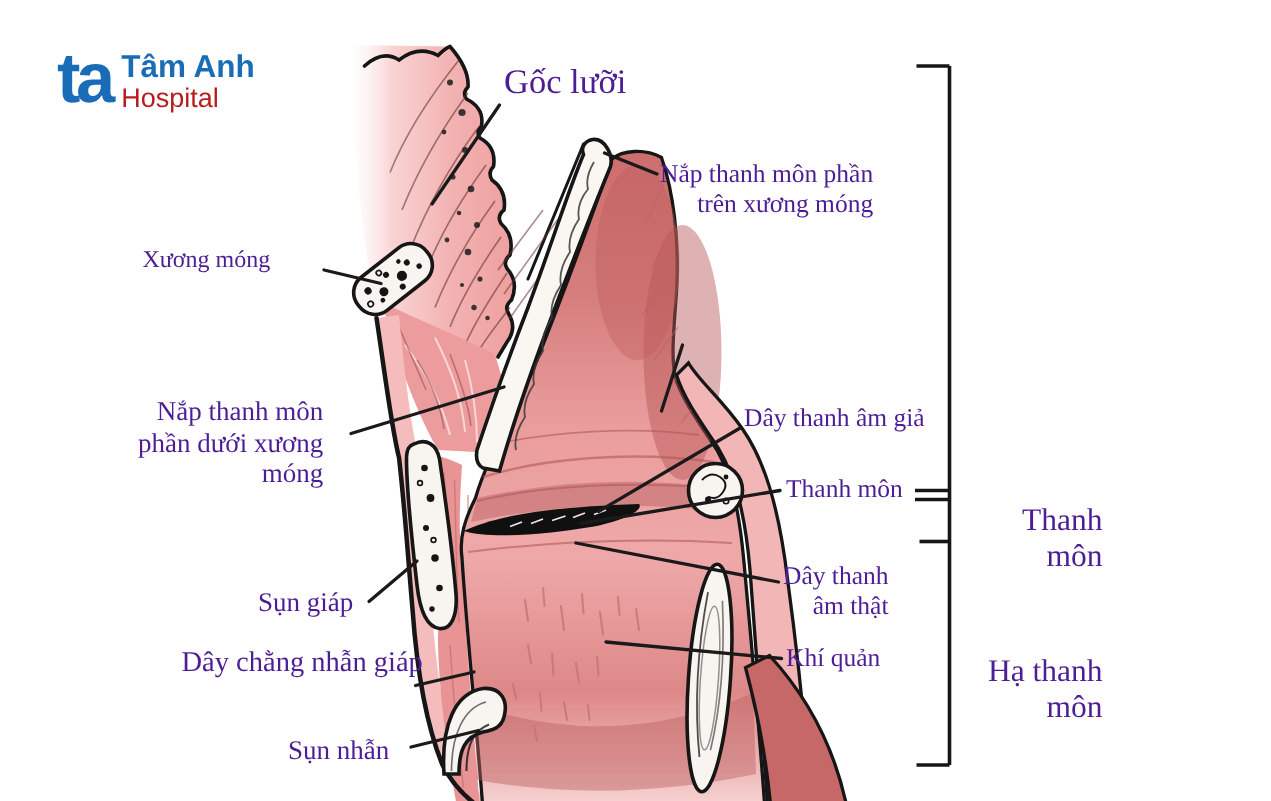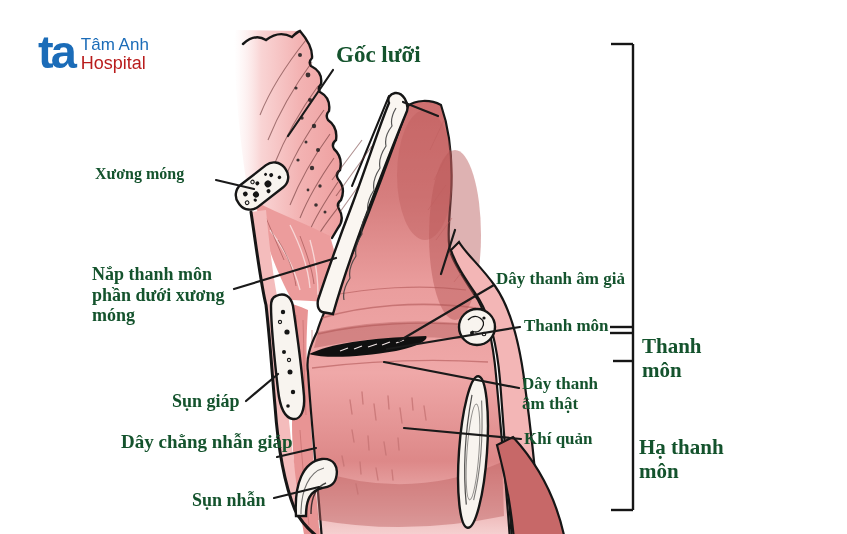--- a/index.html
+++ b/index.html
@@ -6,25 +6,25 @@
   .stage{position:relative;width:735px;height:534px;background:#ffffff;overflow:hidden;
          font-family:"Liberation Serif","DejaVu Serif",serif;}
   svg{position:absolute;left:0;top:0;}
 
   
   .logo{position:absolute;left:38px;top:28px;display:flex;align-items:center;
         font-family:"Liberation Sans","DejaVu Sans",sans-serif;}
   .logo .monogram{font-size:47px;font-weight:800;color:#1b6cb8;letter-spacing:-3px;
                   line-height:1;margin-right:7px;}
   .logo .logo-text{display:flex;flex-direction:column;line-height:1.05;padding-top:6px;}
-  .logo .l1{font-size:17px;font-weight:400;color:#1b6cb8;}
+  .logo .l1{font-size:21px;font-weight:700;color:#1b6cb8;}
   .logo .l2{font-size:18px;font-weight:400;color:#b91c1c;}
 
   
-  .lbl{position:absolute;font-weight:700;color:#14532d;white-space:pre-line;line-height:1.16;}
+  .lbl{position:absolute;font-weight:400;color:#4c1d95;white-space:pre-line;line-height:1.16;text-align:right;}
   #lbl-goc       {left:336px;top:42px; font-size:23px;}
   #lbl-naptren   {left:440px;top:106px;font-size:17px;}
   #lbl-xuongmong {left:95px; top:165px;font-size:16px;}
   #lbl-napduoi   {left:92px; top:264px;font-size:18px;line-height:1.15;}
   #lbl-nepphau   {left:457px;top:205px;font-size:17px;}
   #lbl-daygia    {left:496px;top:269px;font-size:17px;}
   #lbl-thanhmon-l{left:524px;top:316px;font-size:17px;}
   #lbl-daythat   {left:522px;top:374px;font-size:17px;}
   #lbl-khiquan   {left:524px;top:429px;font-size:17px;}
   #lbl-sungiap   {left:172px;top:391px;font-size:18px;}
@@ -296,20 +296,22 @@
 
   <div class="logo">
     <span class="monogram">ta</span>
     <span class="logo-text">
       <span class="l1">Tâm Anh</span>
       <span class="l2">Hospital</span>
     </span>
   </div>
 
   <div class="lbl" id="lbl-goc">Gốc lưỡi</div>
+  <div class="lbl" id="lbl-naptren">Nắp thanh môn phần
+trên xương móng</div>
   <div class="lbl" id="lbl-xuongmong">Xương móng</div>
   <div class="lbl" id="lbl-napduoi">Nắp thanh môn
 phần dưới xương
 móng</div>
   <div class="lbl" id="lbl-daygia">Dây thanh âm giả</div>
   <div class="lbl" id="lbl-thanhmon-l">Thanh môn</div>
   <div class="lbl" id="lbl-daythat">Dây thanh
 âm thật</div>
   <div class="lbl" id="lbl-khiquan">Khí quản</div>
   <div class="lbl" id="lbl-sungiap">Sụn giáp</div>

